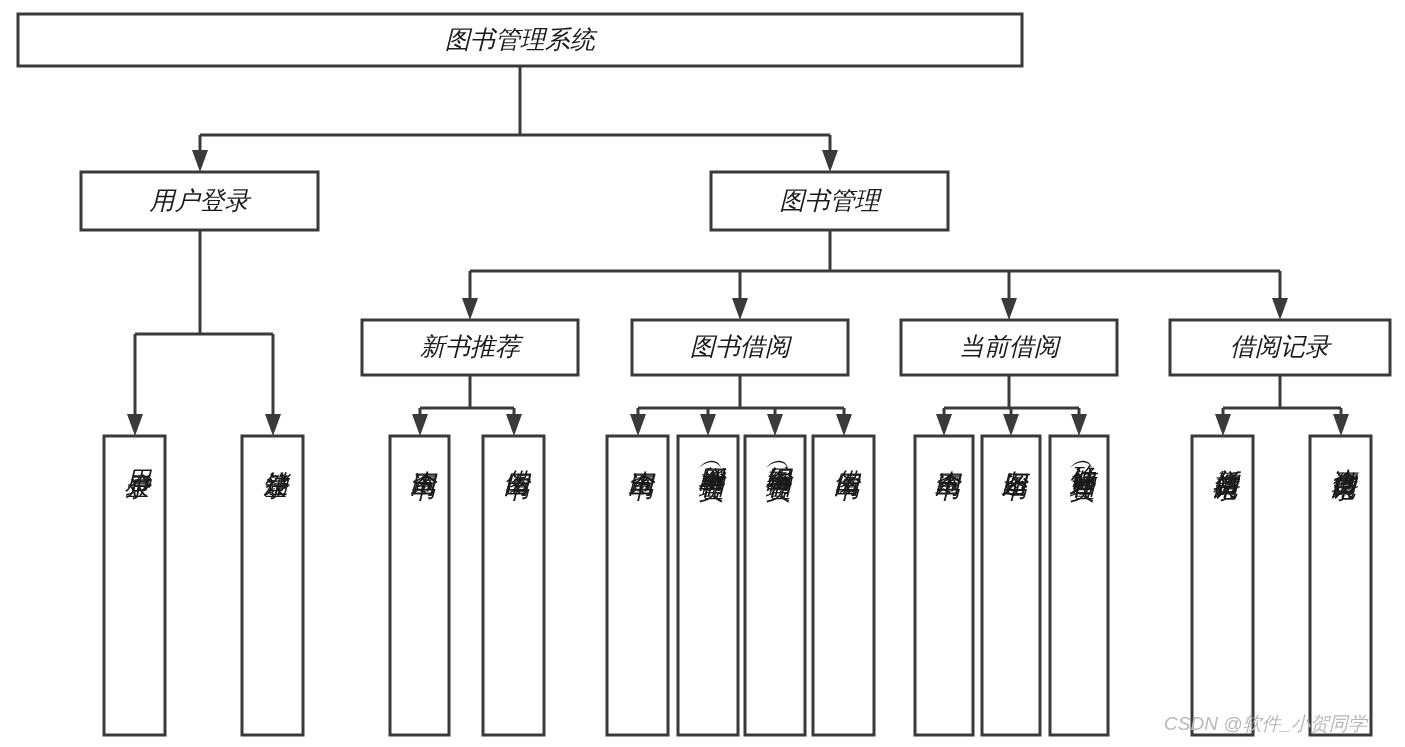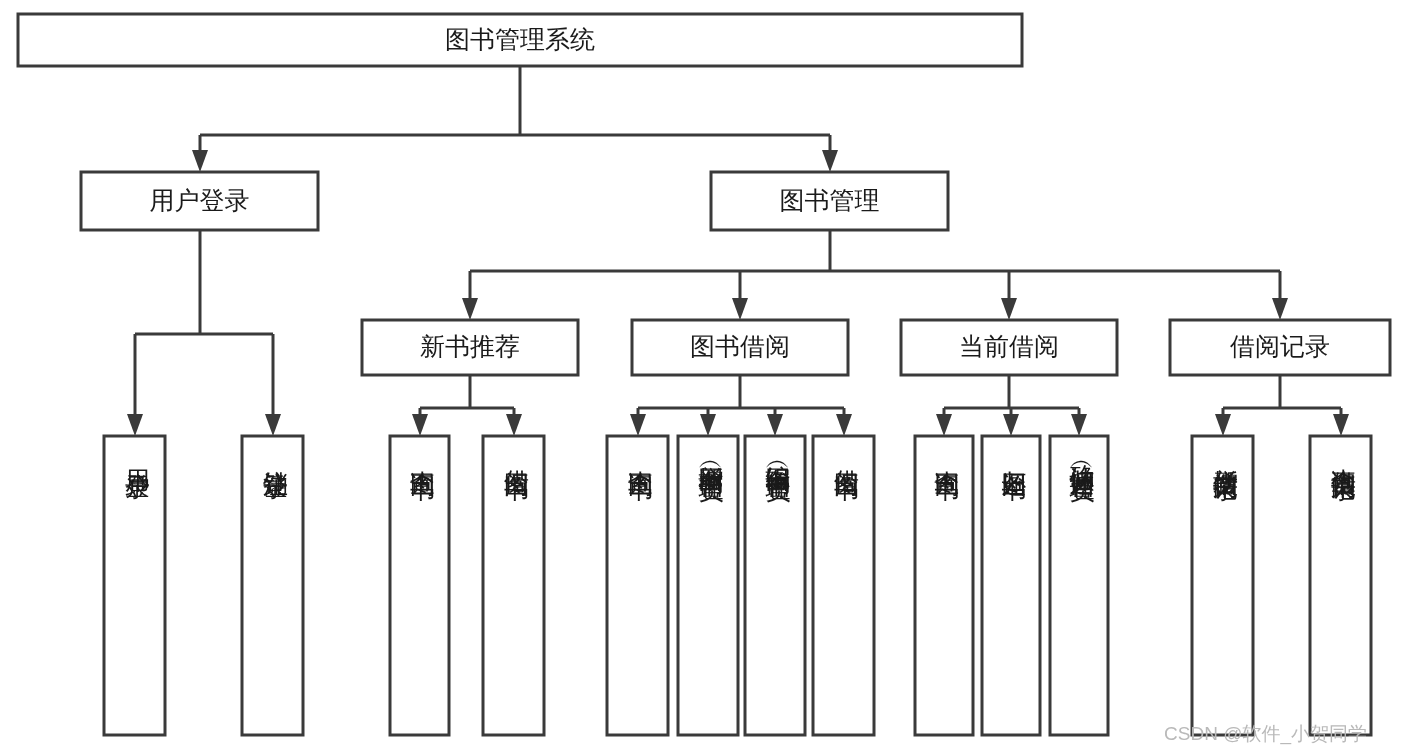--- a/index.html
+++ b/index.html
@@ -11,20 +11,21 @@
     width: 1405px;
     height: 747px;
     font-family: "Liberation Sans", "DejaVu Sans", sans-serif;
     overflow: hidden;
     position: relative;
   }
   #diagram-root {
     position: relative;
     width: 1375px;
     height: 747px;
+    font-style: italic;
   }
   svg.diagram-canvas {
     position: absolute;
     top: 0;
     left: 0;
     width: 1405px;
     height: 747px;
     display: block;
   }
   .node-box {
@@ -52,21 +53,21 @@
     stroke-width: 3;
     fill: none;
   }
   .arrow-head {
     fill: #3a3a3a;
     stroke: none;
   }
   .watermark-text {
     position: absolute;
     right: 8px;
-    bottom: 0;
+    bottom: 10px;
     font-family: "Liberation Sans", "DejaVu Sans", sans-serif;
     font-size: 19px;
     color: #b9b9b9;
     white-space: nowrap;
     user-select: none;
   }
 </style>
 </head>
 <body>
 

